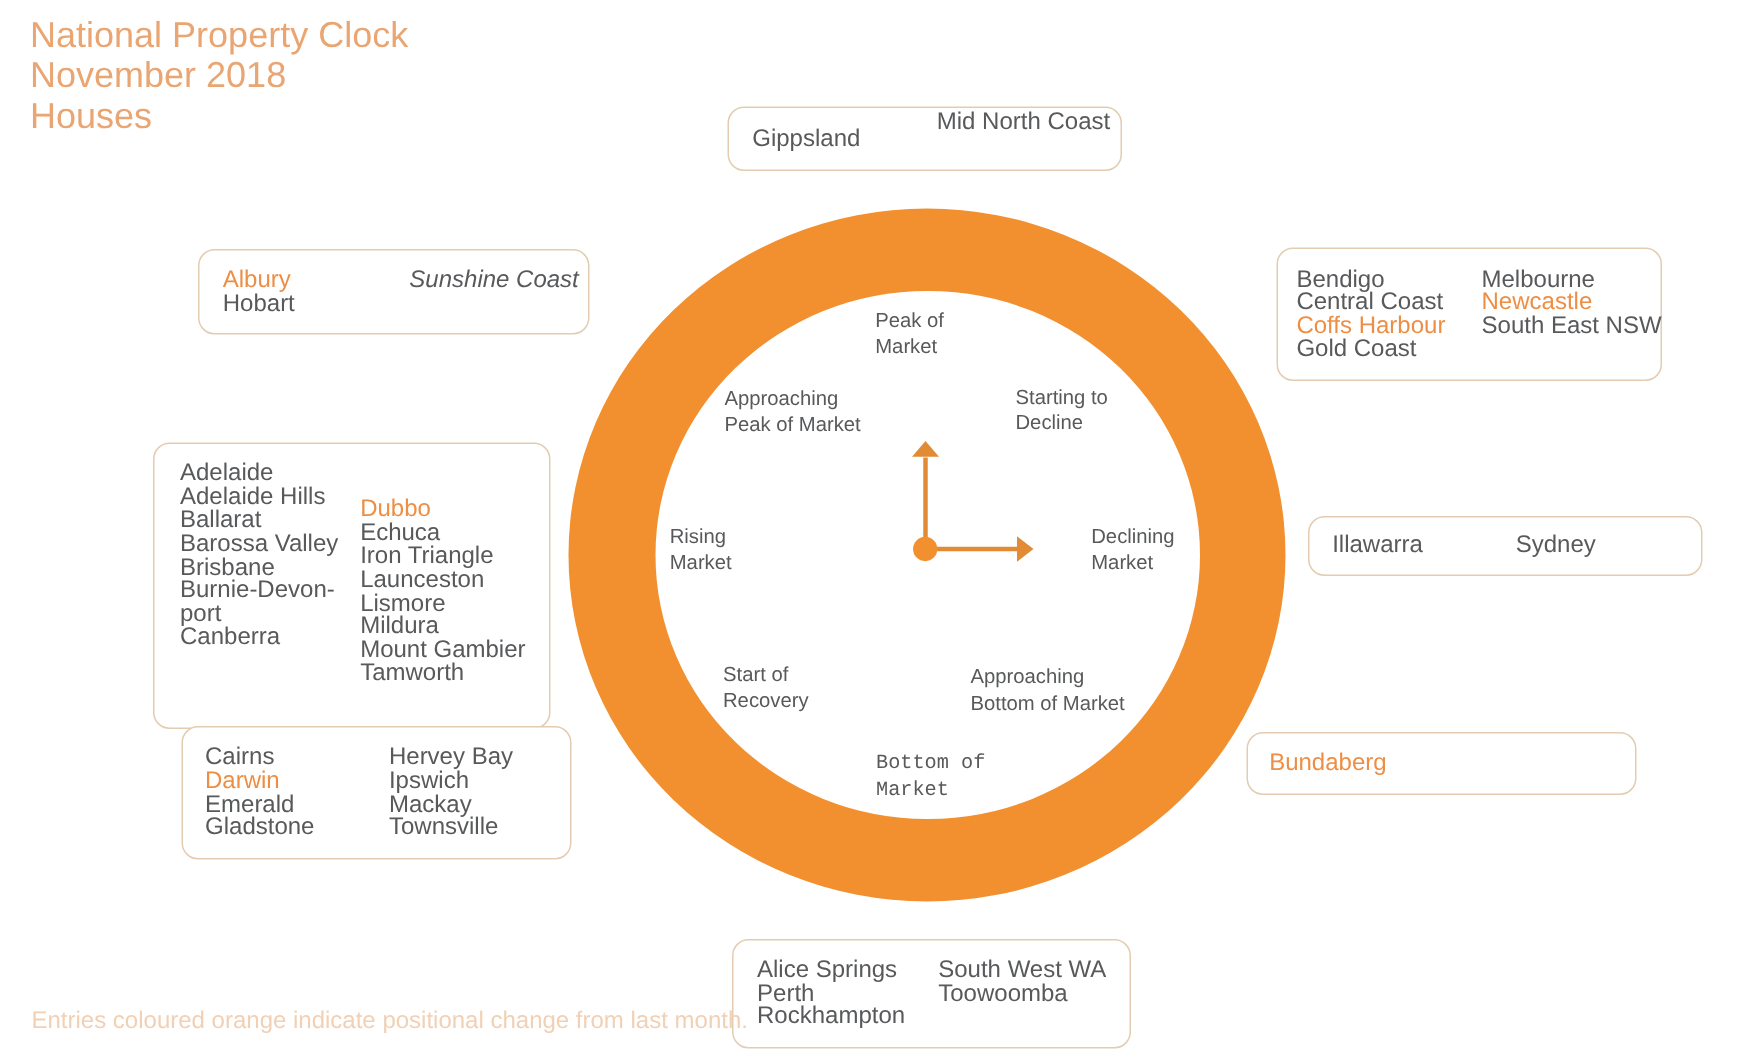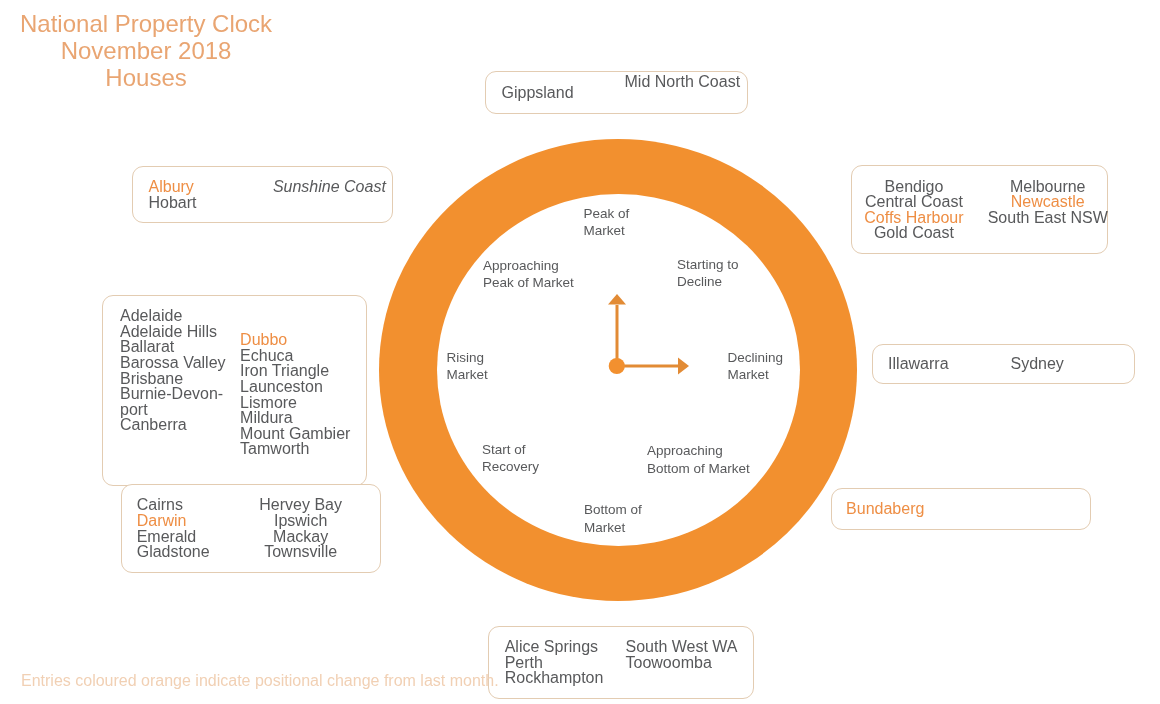--- a/index.html
+++ b/index.html
@@ -5,21 +5,21 @@
 <style>
   html,body{margin:0;padding:0;background:#ffffff;}
   body{
     width:1160px;height:704px;overflow:hidden;
     font-family:"Liberation Sans",sans-serif;
     -webkit-font-smoothing:antialiased;
   }
   #stage{position:relative;width:1160px;height:704px;background:#ffffff;overflow:hidden;}
 
   #title{position:absolute;left:20px;top:9.5px;color:#E9A572;font-size:24px;
-         line-height:27.4px;white-space:pre-line;text-align:center;}
+         line-height:27.4px;white-space:pre-line;}
   #footnote{position:absolute;left:21px;top:673.5px;color:#F1D0B4;font-size:16px;
             line-height:14px;white-space:nowrap;}
 
   #ring-outer{position:absolute;left:379px;top:139px;width:478px;height:462px;
               border-radius:50%;background:#F2902F;}
   #ring-inner{position:absolute;left:437px;top:193.5px;width:363px;height:352.5px;
               border-radius:50%;background:#ffffff;}
 
   .clock-label{position:absolute;color:#58595B;font-size:13.5px;line-height:17.6px;
                white-space:pre-line;}
@@ -52,21 +52,21 @@
   </svg>
 
   <div class="clock-label" style="left:583.5px;top:204.6px;">Peak of
 Market</div>
   <div class="clock-label" style="left:677px;top:255.8px;">Starting to
 Decline</div>
   <div class="clock-label" style="left:727.5px;top:348.8px;">Declining
 Market</div>
   <div class="clock-label" style="left:647px;top:442.1px;">Approaching
 Bottom of Market</div>
-  <div class="clock-label" style="left:584px;top:501.0px;">Bottom of
+  <div class="clock-label" style="left:584px;top:501.0px;font-family:Liberation Mono, monospace;">Bottom of
 Market</div>
   <div class="clock-label" style="left:482px;top:440.9px;">Start of
 Recovery</div>
   <div class="clock-label" style="left:446.5px;top:348.5px;">Rising
 Market</div>
   <div class="clock-label" style="left:483px;top:256.7px;">Approaching
 Peak of Market</div>
   <div class="box" style="left:485px;top:71.3px;width:263px;height:42.3px;">
     <div class="box-col" style="left:15.5px;top:12.7px;">
         <span class="entry">Gippsland</span>
@@ -106,39 +106,39 @@
         <span class="entry">Tamworth</span>
       </div>
   </div>
   <div class="box" style="left:121px;top:483.7px;width:260px;height:89.3px;">
     <div class="box-col" style="left:14.7px;top:12.8px;">
         <span class="entry">Cairns</span>
         <span class="entry chg">Darwin</span>
         <span class="entry">Emerald</span>
         <span class="entry">Gladstone</span>
       </div>
-    <div class="box-col" style="left:137.3px;top:12.8px;text-align:center;">
+    <div class="box-col" style="left:137.3px;top:12.8px;">
         <span class="entry">Hervey Bay</span>
         <span class="entry">Ipswich</span>
         <span class="entry">Mackay</span>
         <span class="entry">Townsville</span>
       </div>
   </div>
   <div class="box" style="left:488px;top:625.5px;width:266px;height:73px;">
     <div class="box-col" style="left:15.7px;top:12.45px;">
         <span class="entry">Alice Springs</span>
         <span class="entry">Perth</span>
         <span class="entry">Rockhampton</span>
       </div>
     <div class="box-col" style="left:136.5px;top:12.45px;">
         <span class="entry">South West WA</span>
         <span class="entry">Toowoomba</span>
       </div>
   </div>
-  <div class="box" style="left:850.7px;top:165px;width:257px;height:89px;text-align:center;">
+  <div class="box" style="left:850.7px;top:165px;width:257px;height:89px;">
     <div class="box-col" style="left:12.6px;top:12.65px;">
         <span class="entry">Bendigo</span>
         <span class="entry">Central Coast</span>
         <span class="entry chg">Coffs Harbour</span>
         <span class="entry">Gold Coast</span>
       </div>
     <div class="box-col" style="left:136px;top:12.65px;">
         <span class="entry">Melbourne</span>
         <span class="entry chg">Newcastle</span>
         <span class="entry">South East NSW</span>

